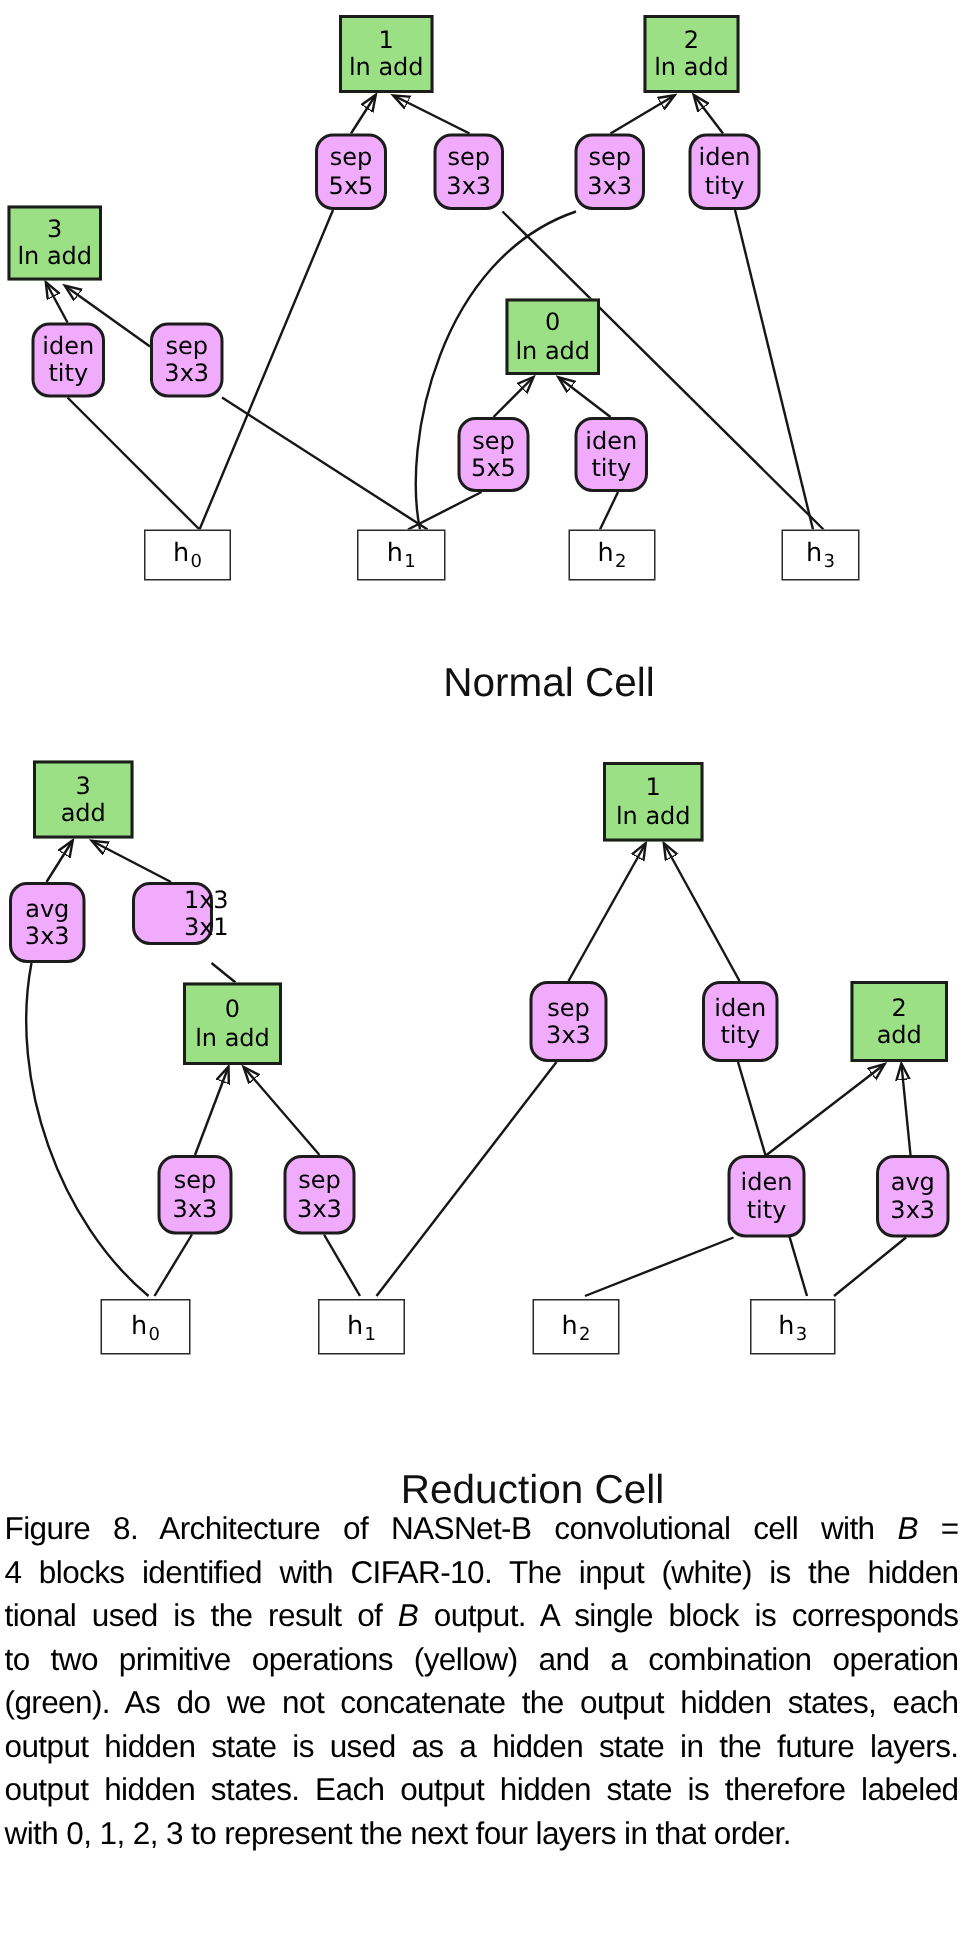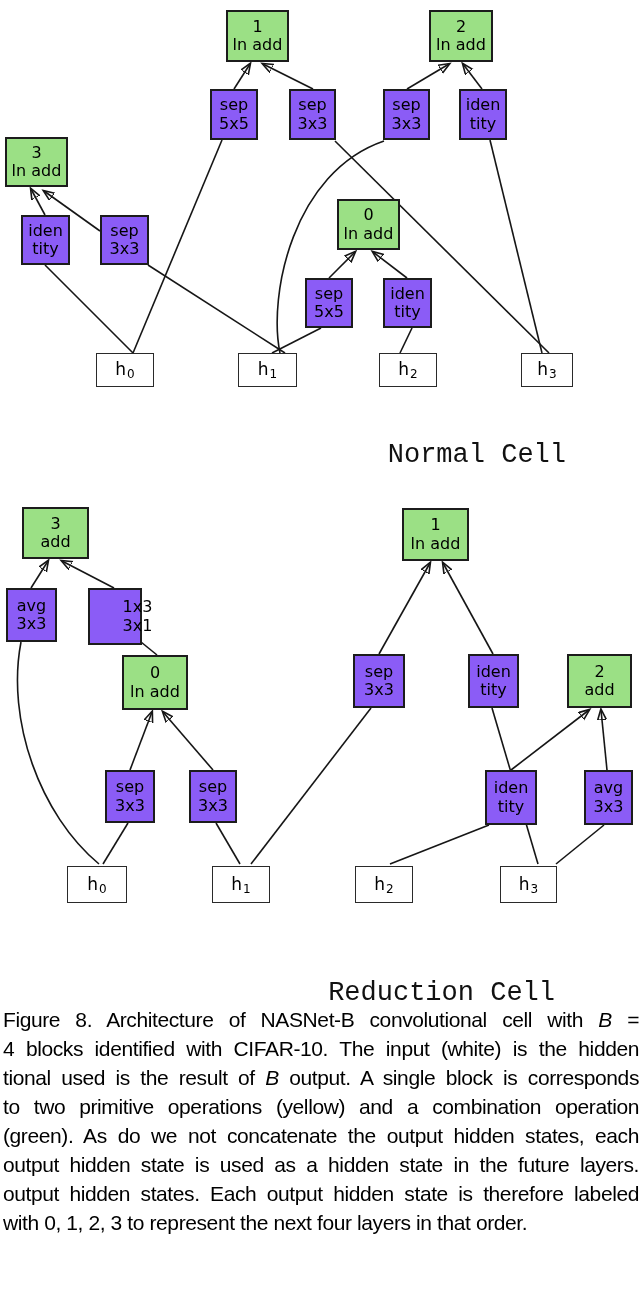--- a/index.html
+++ b/index.html
@@ -5,26 +5,26 @@
   html,body{margin:0;padding:0;background:#ffffff;}
   #page{position:relative;width:642px;height:1298px;background:#fff;overflow:hidden;
         font-family:"DejaVu Sans",sans-serif;}
   #figure-area{position:absolute;left:0;top:0;width:642px;height:1000px;}
   svg.edges{position:absolute;left:0;top:0;}
   svg.edges path{stroke:#161616;stroke-width:1.6;fill:none;}
   .node{position:absolute;box-sizing:border-box;border:2px solid #1c1c1c;
         display:flex;flex-direction:column;align-items:center;justify-content:center;
         font-size:16px;line-height:1.14;color:#000;text-align:center;background:#fff;}
   .node.green{background:#9be085;}
-  .node.yellow{background:#8b5cf6;}
+  .node.yellow{background:#f0abfc;border-radius:12px;}
   .node.input{background:#ffffff;border-width:1.5px;border-color:#2a2a2a;
         flex-direction:row;font-size:17px;align-items:center;}
   .node.input sub{font-size:12px;position:relative;top:5px;margin-left:1px;}
-  .diagram-label{position:absolute;text-align:right;font-size:27px;color:#111;
-        font-family:Liberation Mono, monospace;white-space:nowrap;}
+  .diagram-label{position:absolute;text-align:center;font-size:27px;color:#111;
+        font-family:Liberation Sans, sans-serif;white-space:nowrap;}
   #caption{position:absolute;left:0;top:1005px;width:642px;padding:0 3px;box-sizing:border-box;
         font-family:Liberation Sans, sans-serif;font-size:21px;letter-spacing:-0.4px;
         color:#000;}
   .caption-line{height:29px;line-height:29px;text-align:justify;text-align-last:justify;
         white-space:normal;overflow:visible;}
   .caption-line.last{text-align-last:left;}
   .caption-line i{font-style:italic;}
 </style>
 </head>
 <body>
@@ -136,21 +136,21 @@
       </div>
       <div class="diagram-label" style="left: 166px; top: 440px; width: 400px;">Normal Cell</div>
       <div class="node green" style="left: 22px; top: 507px; width: 67px; height: 52px;">
         <div>3</div>
         <div>add</div>
       </div>
       <div class="node yellow" style="left: 6px; top: 588px; width: 51px; height: 54px;">
         <div>avg</div>
         <div>3x3</div>
       </div>
-      <div class="node yellow" style="left: 88px; top: 588px; width: 54px; height: 57px; padding-left: 45px;">
+      <div class="node yellow" style="left: 88px; top: 588px; width: 54px; height: 42px; padding-left: 45px;">
         <div>1x3</div>
         <div>3x1</div>
       </div>
       <div class="node green" style="left: 122px; top: 655px; width: 66px; height: 55px;">
         <div>0</div>
         <div>ln add</div>
       </div>
       <div class="node yellow" style="left: 105px; top: 770px; width: 50px; height: 53px;">
         <div>sep</div>
         <div>3x3</div>

